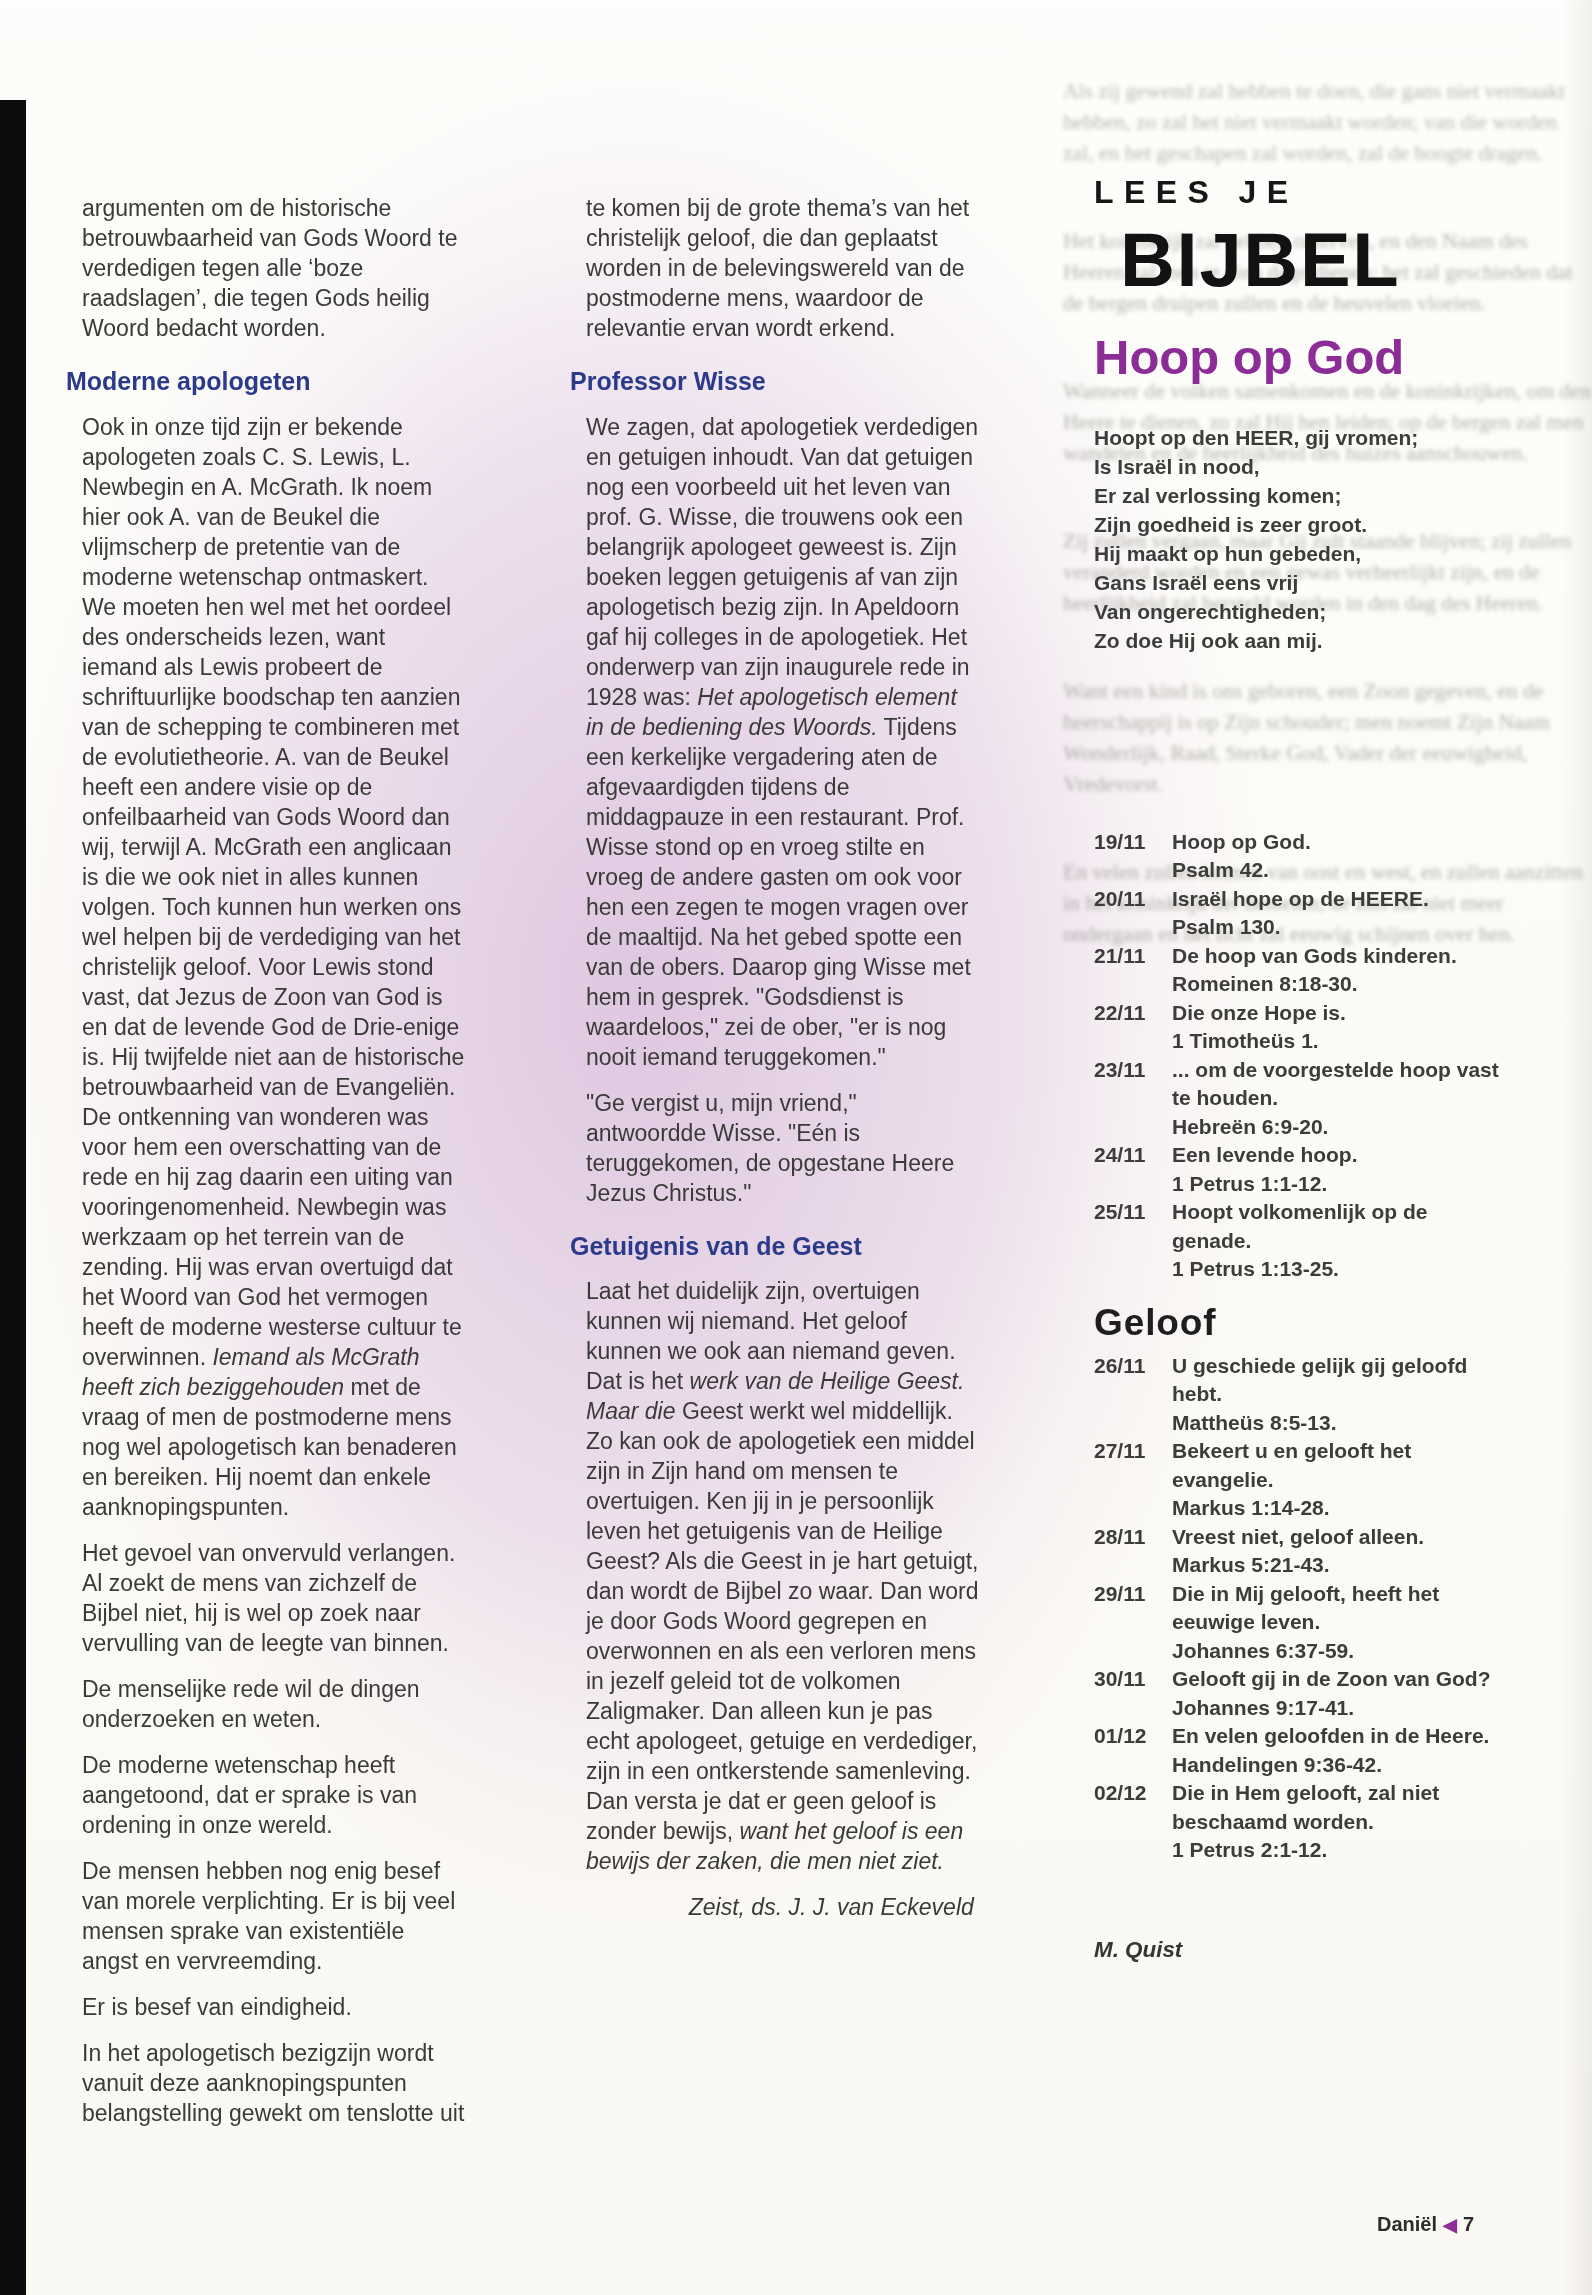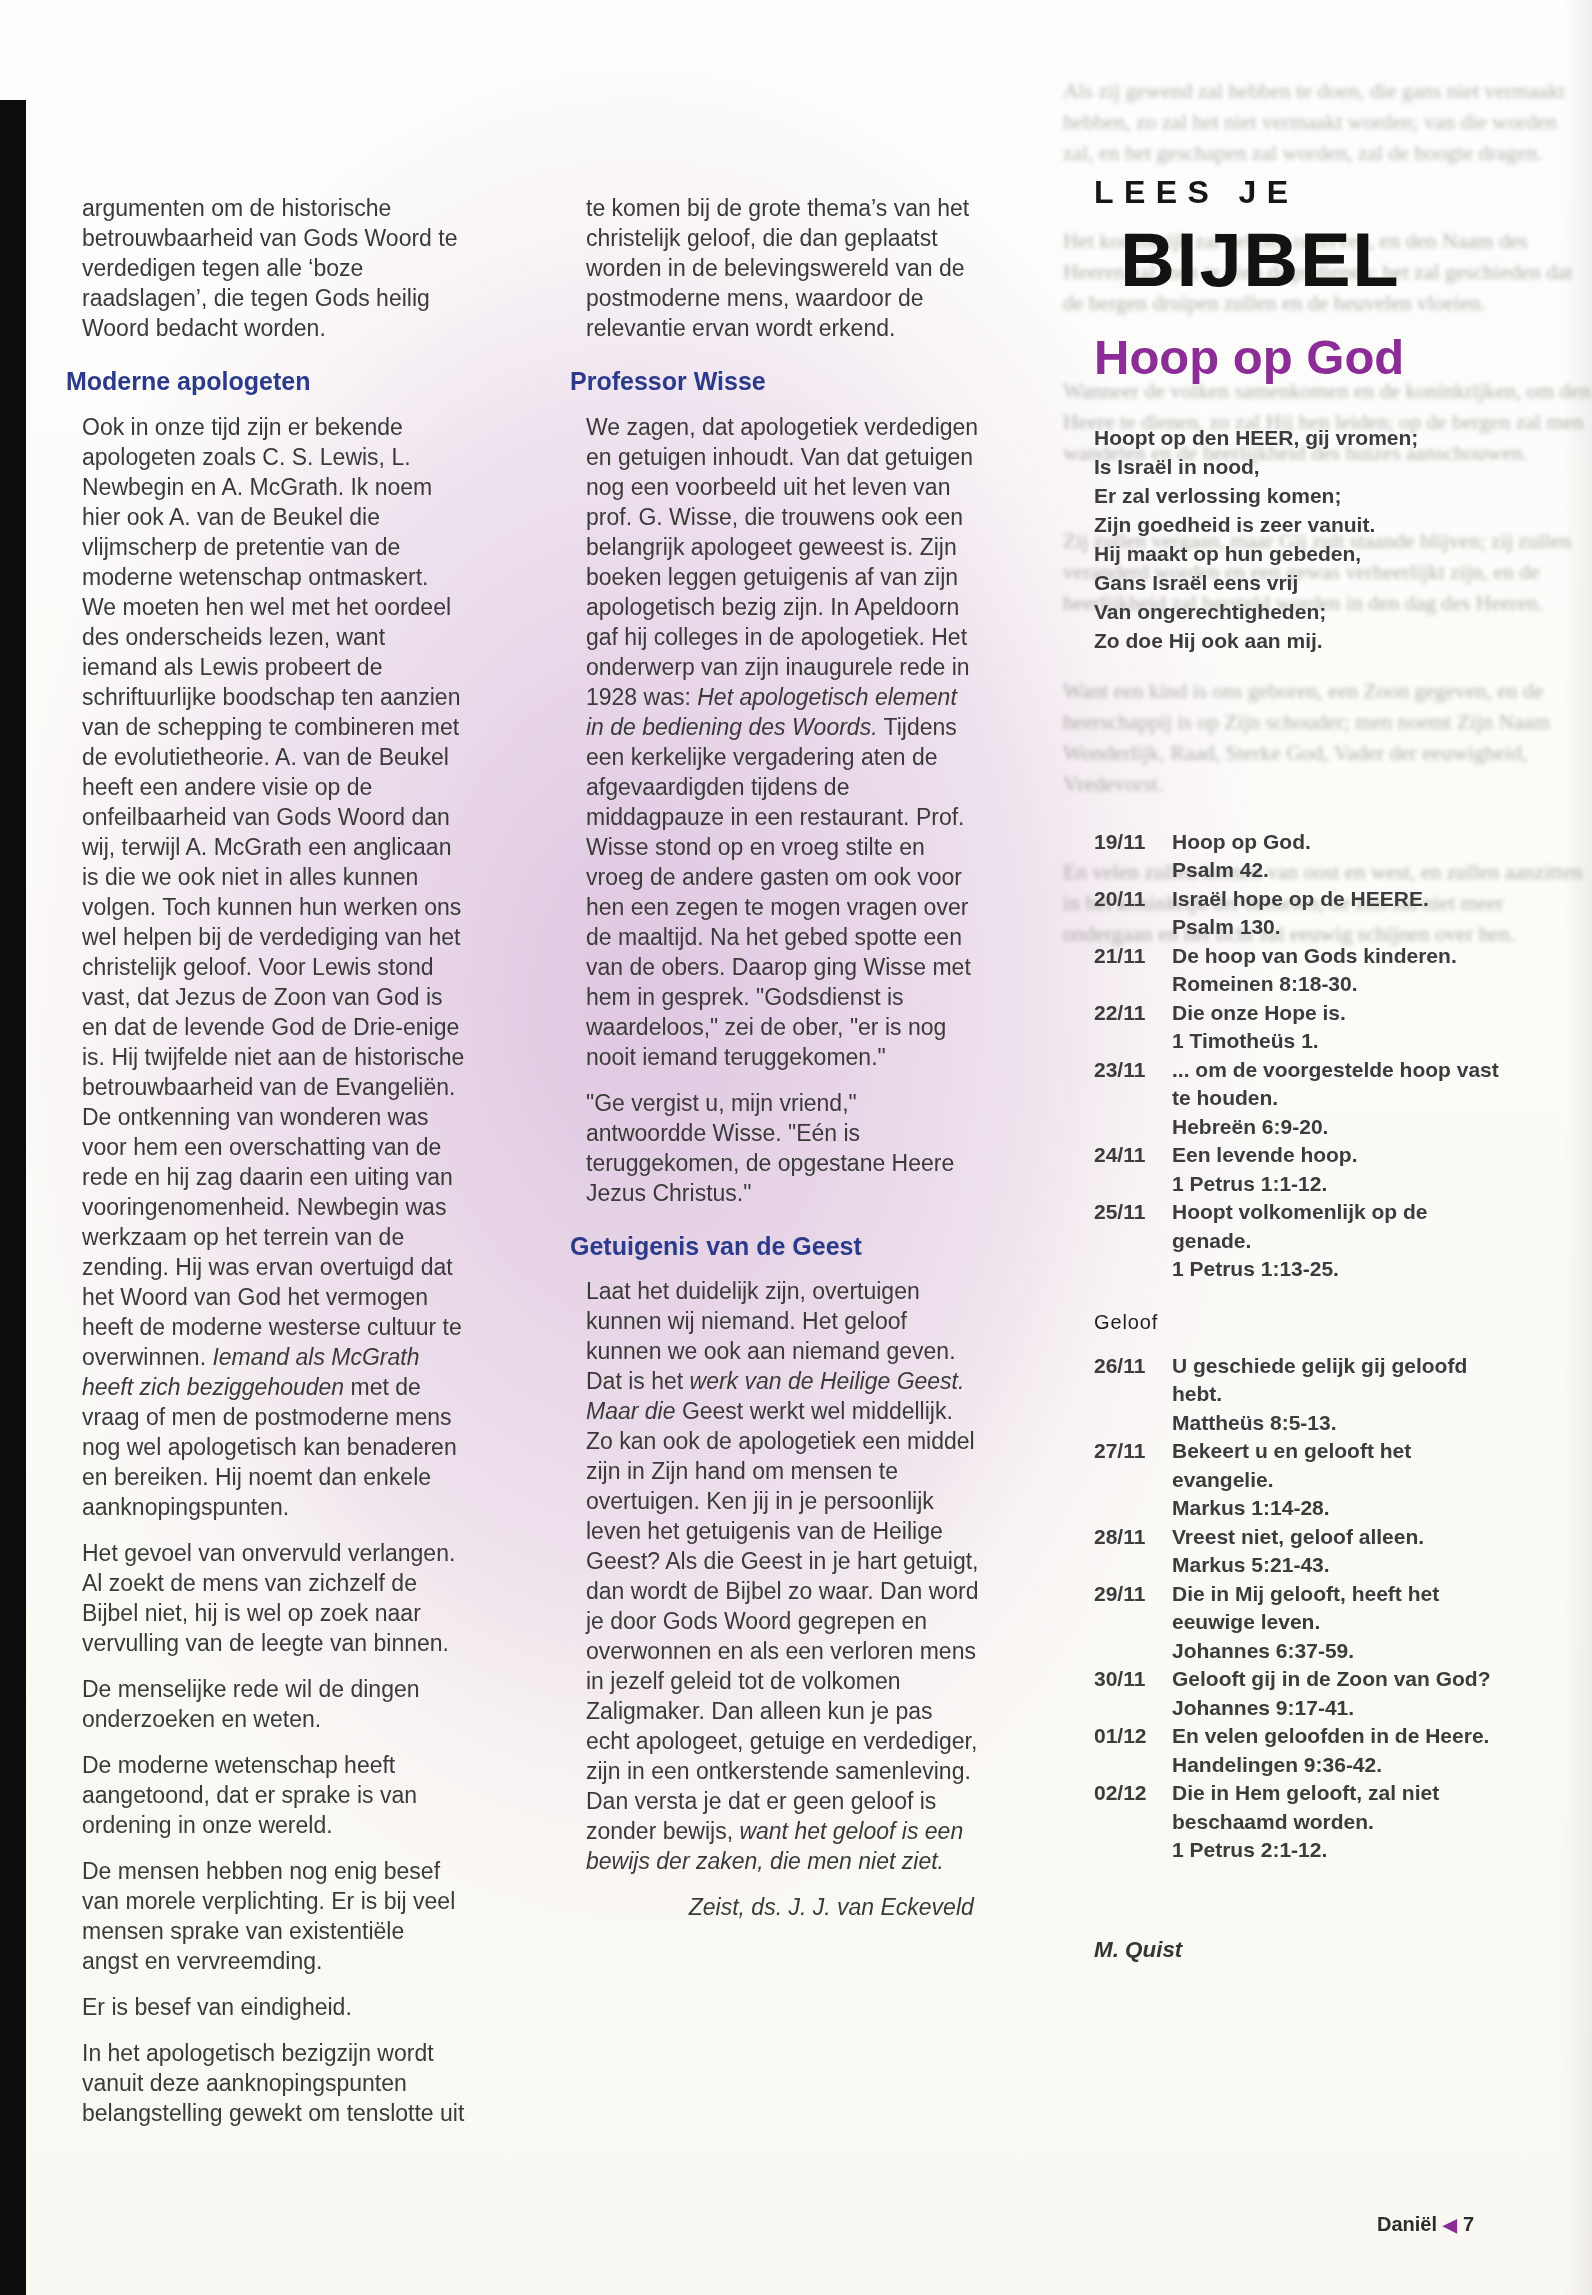--- a/index.html
+++ b/index.html
@@ -45,21 +45,21 @@
   .col3{position:absolute;left:1094px;top:173px;width:416px;z-index:6;color:#353533;}
   .kicker{font-size:32px;font-weight:bold;letter-spacing:10.4px;color:#161616;line-height:38px;}
   .bigtitle{font-size:76px;font-weight:bold;letter-spacing:1.7px;color:#121212;line-height:79px;margin-top:8.6px;margin-left:26px;}
   .subtitle{font-size:49px;font-weight:bold;color:#8c2d97;line-height:55px;margin-top:31px;}
   .poem{margin-top:38px;font-size:21px;line-height:29px;font-weight:bold;color:#3c3c3a;}
   .entries{margin-top:173px;font-size:21px;line-height:28.5px;font-weight:bold;color:#3c3c3a;}
   .entries2{margin-top:12px;}
   .entry{position:relative;padding-left:78px;}
   .entry .date{position:absolute;left:0;top:0;}
   .eref{display:block;}
-  .geloof-head{font-size:20px;font-weight:normal;color:#1e1e1e;letter-spacing:0.9px;margin:21px 0 0 0;line-height:35px;}
+  .geloof-head{font-size:37px;font-weight:bold;color:#1e1e1e;letter-spacing:0.9px;margin:21px 0 0 0;line-height:35px;}
   .author{margin-top:72px;text-align:left;padding-right:52px;font-style:italic;font-weight:bold;font-size:22.4px;}
 
   .footer{position:absolute;top:2213px;left:1094px;width:380px;text-align:right;
     font-size:20px;font-weight:bold;color:#2c2c2a;z-index:6;}
   .footer .arrow{color:#8c2d97;font-size:18px;margin:0 6px;}
 </style>
 </head>
 <body>
 
 <div class="page">
@@ -101,21 +101,21 @@
 
   <div class="col3">
     <div class="kicker">LEES JE</div>
     <div class="bigtitle">BIJBEL</div>
     <div class="subtitle">Hoop op God</div>
 
     <div class="poem">
       <div>Hoopt op den HEER, gij vromen;</div>
       <div>Is Israël in nood,</div>
       <div>Er zal verlossing komen;</div>
-      <div>Zijn goedheid is zeer vanuit.</div>
+      <div>Zijn goedheid is zeer groot.</div>
       <div>Hij maakt op hun gebeden,</div>
       <div>Gans Israël eens vrij</div>
       <div>Van ongerechtigheden;</div>
       <div>Zo doe Hij ook aan mij.</div>
     </div>
 
     <div class="entries">
       <div class="entry">
         <span class="date">19/11</span>
         <span>Hoop op God.</span>

